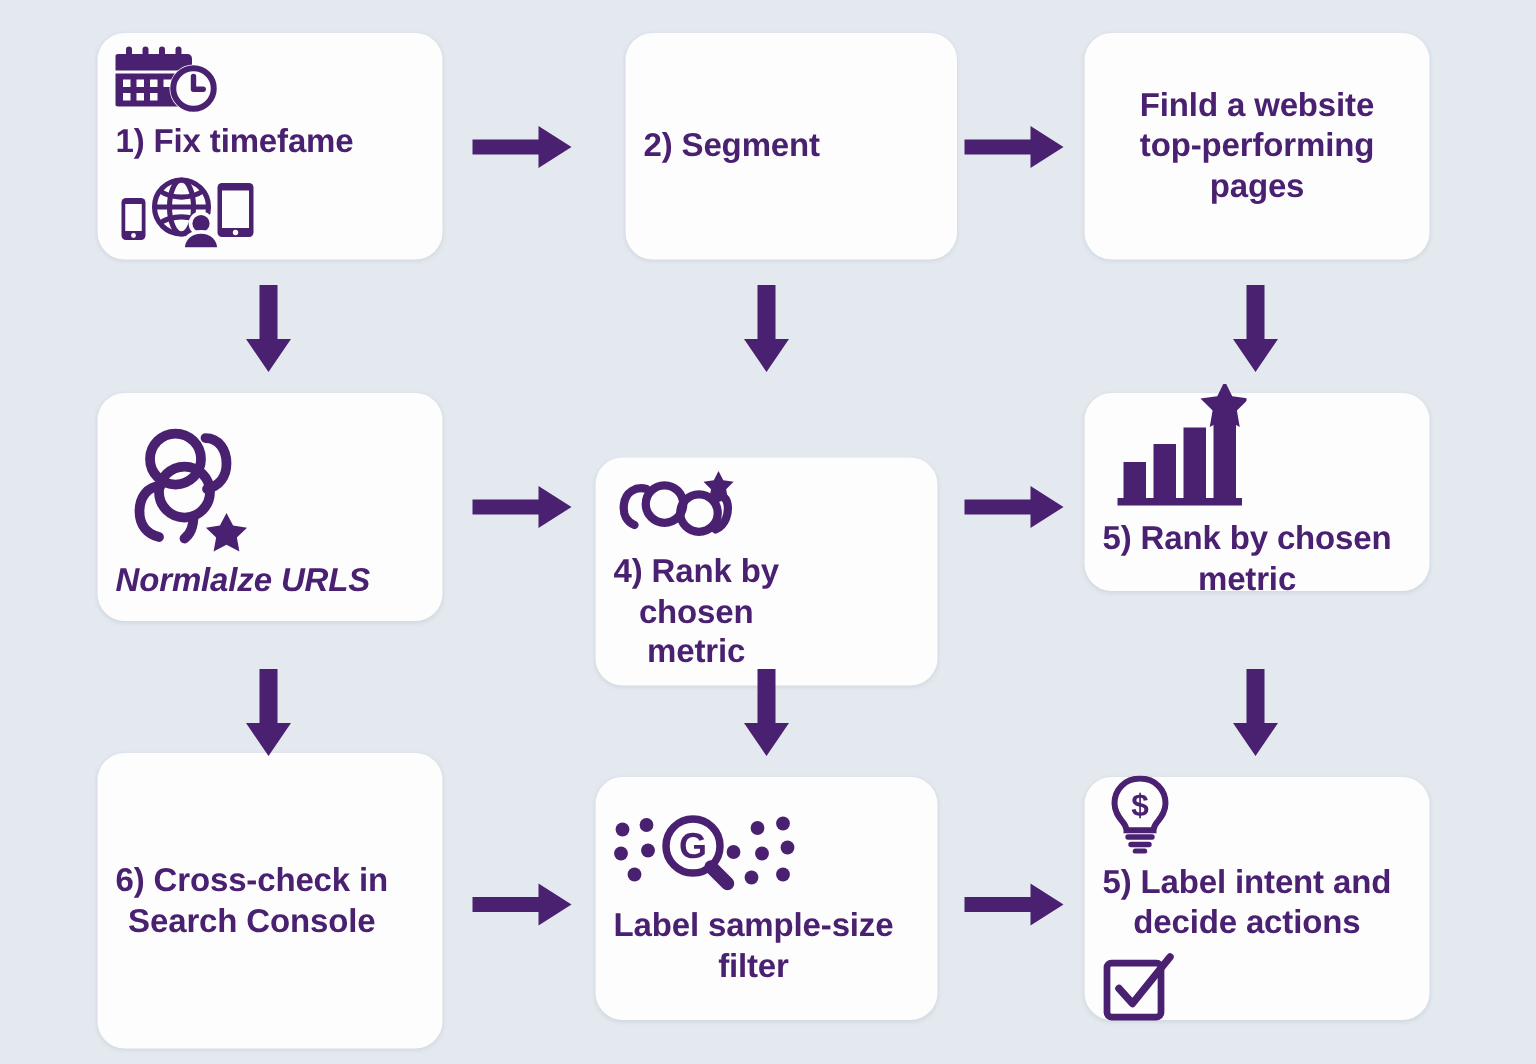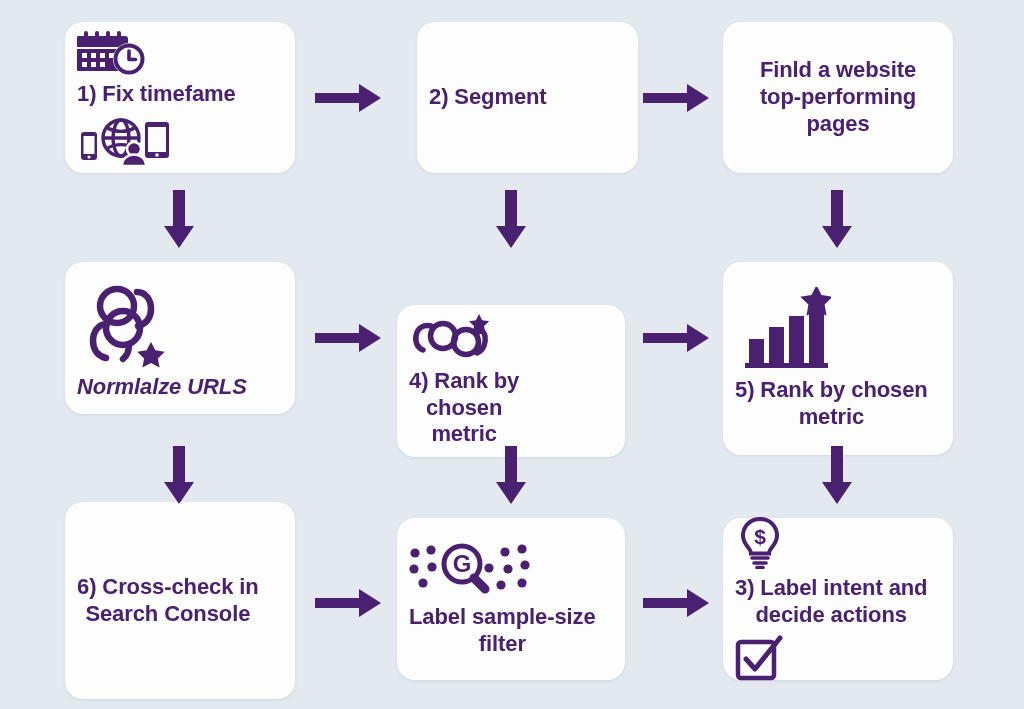--- a/index.html
+++ b/index.html
@@ -57,21 +57,21 @@
   
   .arrow { position: absolute; }
 
   
   #node-1 { left: 65px;  top: 22px;  width: 230px; height: 151px; }
   #node-2 { left: 397px; top: 22px;  width: 221px; height: 151px; margin-left: 20px; }
   #node-3 { left: 723px; top: 22px;  width: 230px; height: 151px; }
 
   #node-4 { left: 65px;  top: 262px; width: 230px; height: 152px; font-style: italic; }
   #node-5 { left: 397px; top: 262px; width: 228px; height: 152px; margin-top: 43px; }
-  #node-6 { left: 723px; top: 262px; width: 230px; height: 193px; }
+  #node-6 { left: 723px; top: 262px; width: 230px; height: 132px; }
 
   #node-7 { left: 65px;  top: 502px; width: 230px; height: 197px; }
   #node-8 { left: 397px; top: 518px; width: 228px; height: 162px; }
   #node-9 { left: 723px; top: 518px; width: 230px; height: 162px; }
 
   
   #arrow-h-1 { left: 313px; top: 78px;  width: 72px; height: 40px; }
   #arrow-h-2 { left: 641px; top: 78px;  width: 72px; height: 40px; }
   #arrow-h-3 { left: 313px; top: 318px; width: 72px; height: 40px; }
   #arrow-h-4 { left: 641px; top: 318px; width: 72px; height: 40px; }
@@ -243,21 +243,21 @@
       <svg width="50" height="52" viewBox="0 0 50 52">
         <path d="M25 2c-10 0-17 7.4-17 16.5 0 6 3.2 9.6 5.6 12.6 1.5 1.9 2.4 3.2 2.4 5.4h18c0-2.2.9-3.5 2.4-5.4 2.4-3 5.6-6.6 5.6-12.6C42 9.4 35 2 25 2z" fill="none" stroke="#4a2070" stroke-width="4"></path>
         <g stroke="#4a2070" stroke-width="3.6" stroke-linecap="round">
           <line x1="17" y1="41" x2="33" y2="41"></line>
           <line x1="19" y1="46" x2="31" y2="46"></line>
           <line x1="22" y1="50.5" x2="28" y2="50.5"></line>
         </g>
         <text x="25" y="27" font-family="'Liberation Sans', sans-serif" font-size="21" font-weight="bold" fill="#4a2070" text-anchor="middle">$</text>
       </svg>
     </span>
-    <span class="node-label lbl-22">3) Label intent and
+    <span class="node-label lbl-22">5) Label intent and
 decide actions</span>
     <span class="icon-bottom">
       <svg width="48" height="46" viewBox="0 0 48 46">
         <rect x="3" y="7" width="36" height="36" rx="3" fill="none" stroke="#4a2070" stroke-width="4.5"></rect>
         <path d="M11 24l9 10L45 3" fill="none" stroke="#4a2070" stroke-width="5" stroke-linecap="round" stroke-linejoin="round"></path>
       </svg>
     </span>
   </div>
 
   <span class="arrow" id="arrow-h-1">

